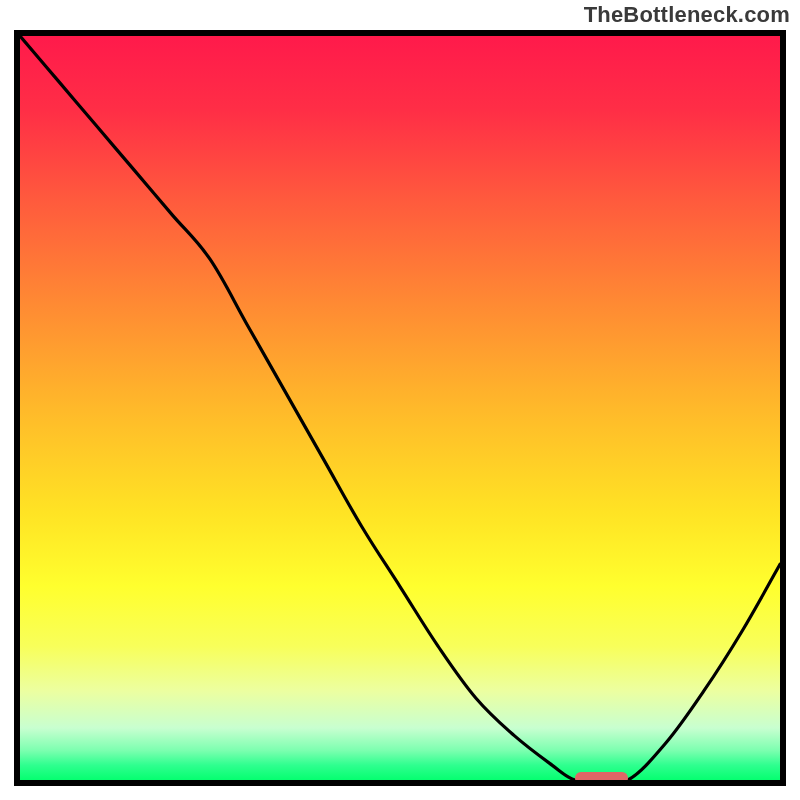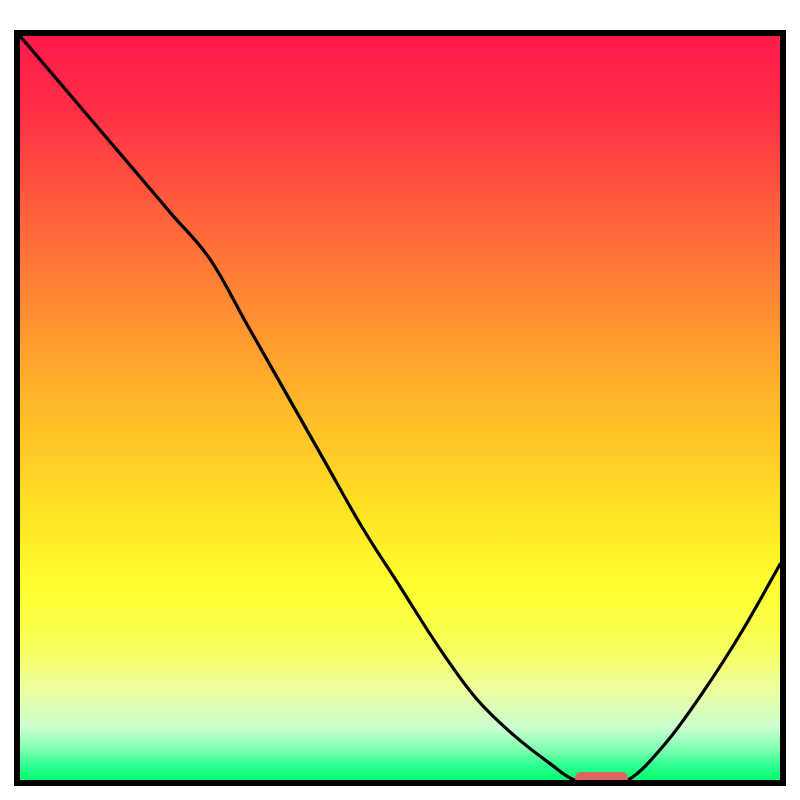--- a/index.html
+++ b/index.html
@@ -67,20 +67,21 @@
     height: 12px;
     border-radius: 6px;
     background: #e06666;
   }
 </style>
 </head>
 <body>
 
 <div class="frame">
 
+  <div class="watermark">TheBottleneck.com</div>
 
   <div class="plot-area">
     <div class="gradient"></div>
     <svg class="curve" viewBox="0 0 760 744" preserveAspectRatio="none">
       <path id="curve-path" fill="none" stroke="#000" stroke-width="3.2" stroke-linejoin="round" stroke-linecap="round" d="M 0.0 0.0 C 6.8 8.0, 24.3 28.6, 38.0 44.6 C 51.7 60.7, 62.3 73.2, 76.0 89.3 C 89.7 105.4, 100.3 117.8, 114.0 133.9 C 127.7 150.0, 138.3 162.5, 152.0 178.6 C 165.7 194.6, 176.3 203.1, 190.0 223.2 C 203.7 243.3, 214.3 266.1, 228.0 290.2 C 241.7 314.3, 252.3 333.0, 266.0 357.1 C 279.7 381.2, 290.3 400.0, 304.0 424.1 C 317.7 448.2, 328.3 468.3, 342.0 491.0 C 355.7 513.8, 366.3 529.1, 380.0 550.6 C 393.7 572.0, 404.3 590.0, 418.0 610.1 C 431.7 630.2, 442.3 646.1, 456.0 662.2 C 469.7 678.2, 480.3 687.3, 494.0 699.4 C 507.7 711.4, 521.1 721.1, 532.0 729.1 C 542.9 737.2, 546.6 741.3, 554.8 744.0 C 563.0 746.7, 568.0 744.0, 577.6 744.0 C 587.2 744.0, 595.7 750.7, 608.0 744.0 C 620.3 737.3, 632.3 722.9, 646.0 706.8 C 659.7 690.7, 670.3 674.8, 684.0 654.7 C 697.7 634.6, 708.3 618.0, 722.0 595.2 C 735.7 572.4, 753.2 540.3, 760.0 528.2"></path>
     </svg>
     <div id="marker" class="marker" style="left: 554.8px; width: 53.2px; top: 736px;"></div>
   </div>
 
 </div>

